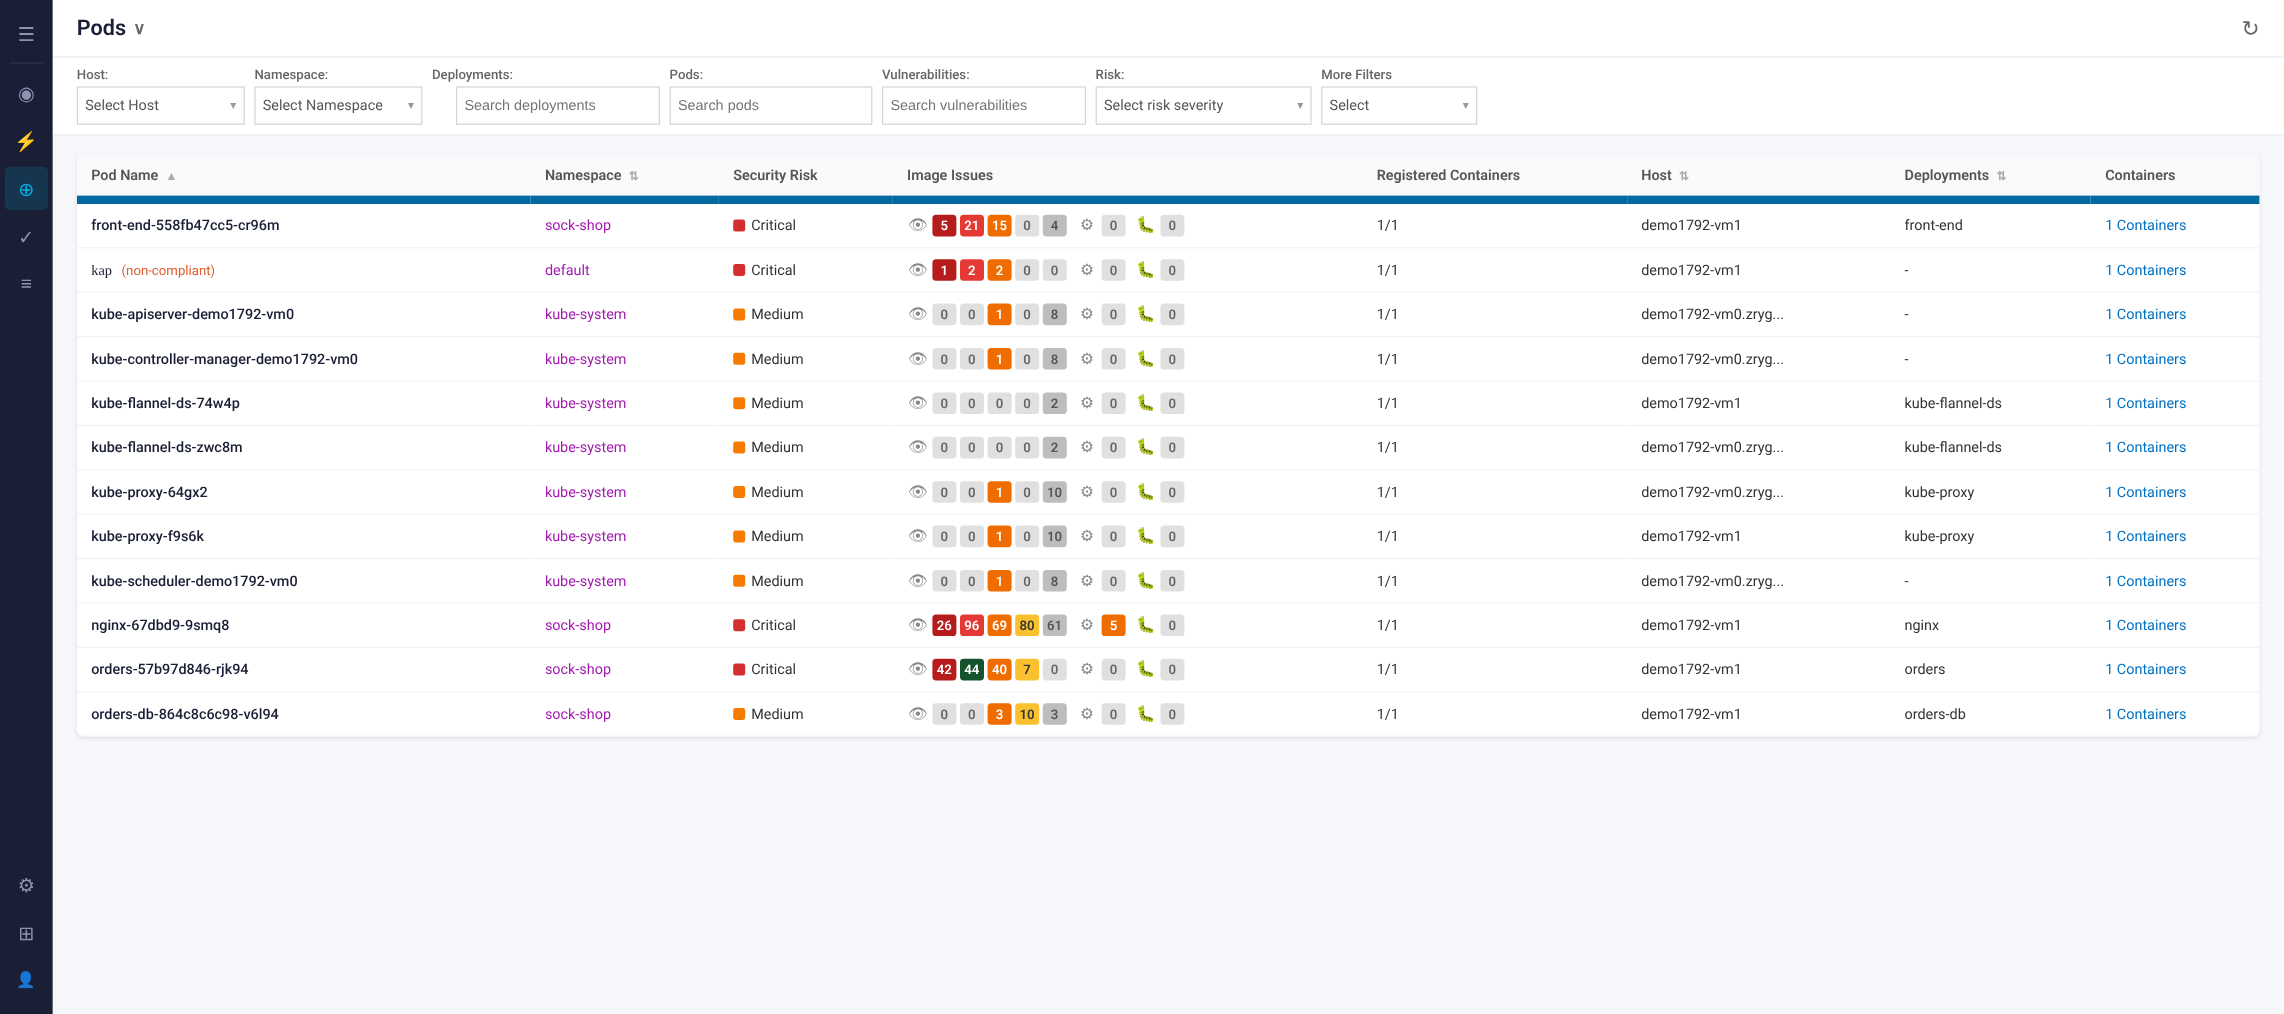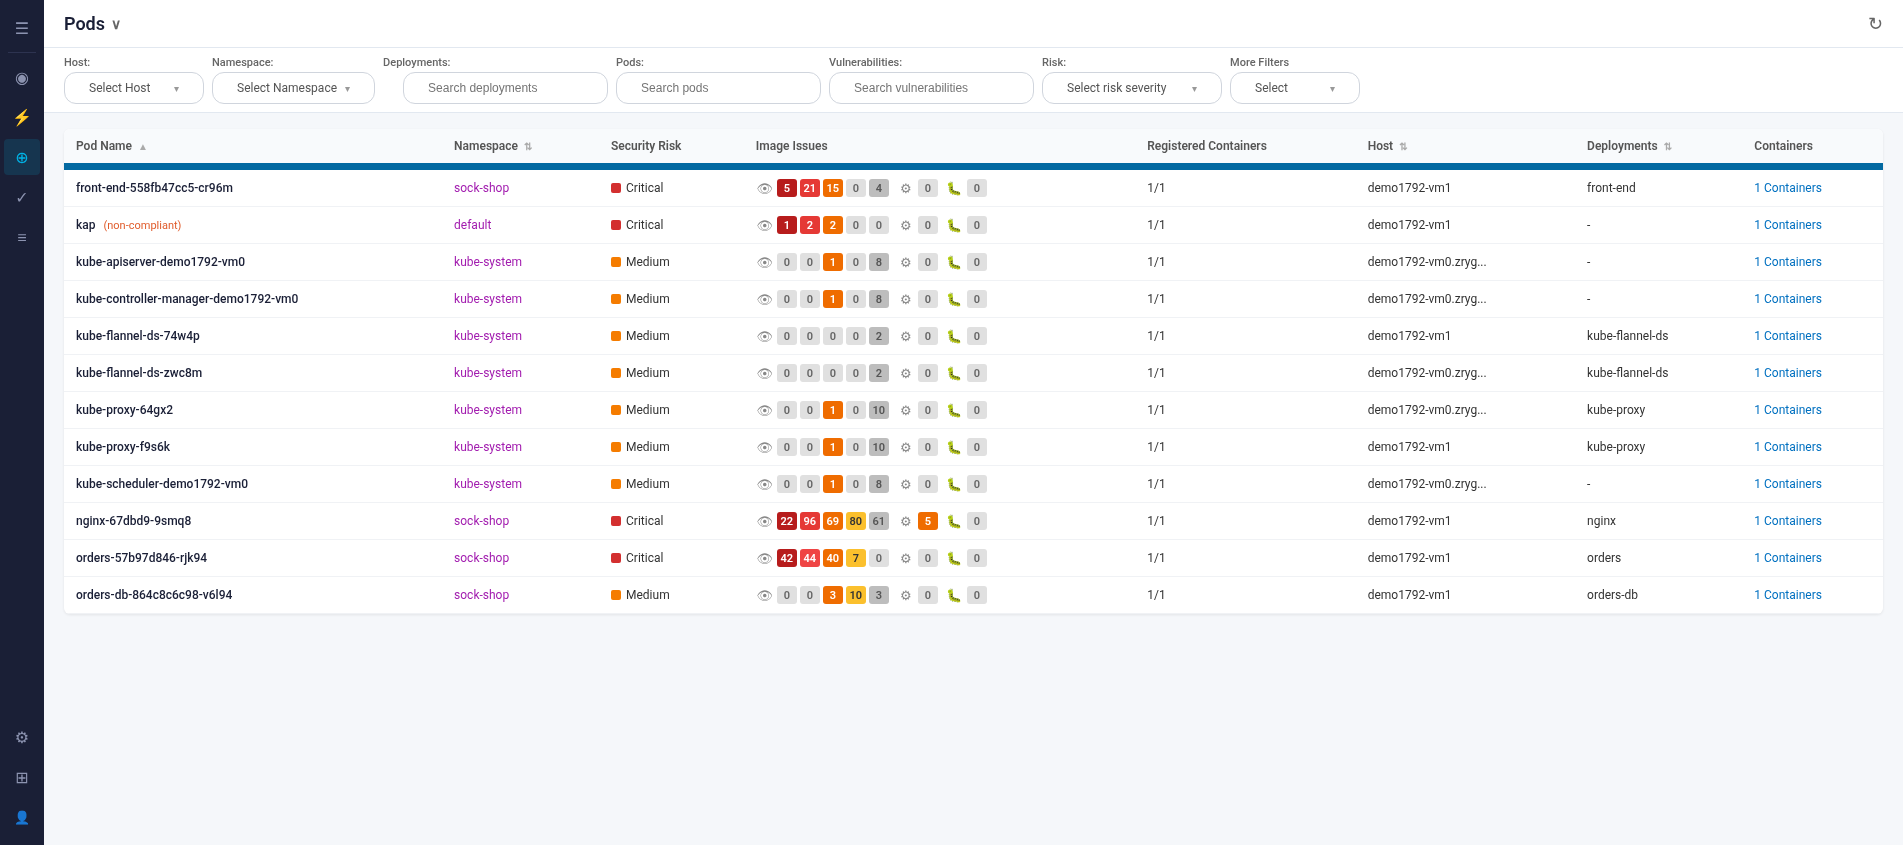--- a/index.html
+++ b/index.html
@@ -78,22 +78,22 @@
       gap: 3px;
     }
     .filter-label {
       font-size: 11px;
       color: #666;
       font-weight: 500;
     }
     .filter-select, .filter-input {
       height: 32px;
       border: 1px solid #d0d5dd;
-      border-radius: 12px;
-      padding: 0 24px;
+      border-radius: 0;
+      padding: 0 6px;
       font-size: 12px;
       color: #555;
       background: #fff;
       display: flex;
       align-items: center;
       cursor: pointer;
       white-space: nowrap;
     }
     .filter-select { min-width: 140px; justify-content: space-between; gap: 8px; }
     .filter-input { min-width: 150px; }
@@ -324,21 +324,21 @@
                 <span class="img-icon" title="Secrets" style="margin-left:5px; font-size:13px;">🐛</span>
                 <span class="issue-count" style="background:#e0e0e0;color:#666;">0</span>
               </div>
             </td>
             <td><span class="registered">1/1</span></td>
             <td><span class="host-text">demo1792-vm1</span></td>
             <td><span class="deployment-text">front-end</span></td>
             <td><span class="containers-link">1 Containers</span></td>
           </tr>
           <tr>
-            <td><span class="pod-name" style="cursor:pointer;">kap</span><span class="non-compliant">(non-compliant)</span></td>
+            <td><span class="pod-name" style="cursor:pointer;font-family:Liberation Serif, serif;">kap</span><span class="non-compliant">(non-compliant)</span></td>
             <td><span class="namespace">default</span></td>
             <td>
               <div class="risk-badge">
                 <span class="risk-dot critical"></span>
                 <span>Critical</span>
               </div>
             </td>
             <td>
               <div class="image-issues">
                 <span class="img-icon" title="Vulnerabilities" style="font-size:13px;">👁</span>
@@ -559,21 +559,21 @@
             <td><span class="namespace">sock-shop</span></td>
             <td>
               <div class="risk-badge">
                 <span class="risk-dot critical"></span>
                 <span>Critical</span>
               </div>
             </td>
             <td>
               <div class="image-issues">
                 <span class="img-icon" title="Vulnerabilities" style="font-size:13px;">👁</span>
-                <span class="issue-count" style="background:#b71c1c;color:#fff;">22</span>
+                <span class="issue-count" style="background:#b71c1c;color:#fff;">26</span>
                 <span class="issue-count" style="background:#e53935;color:#fff;">96</span>
                 <span class="issue-count" style="background:#ef6c00;color:#fff;">69</span>
                 <span class="issue-count" style="background:#fbc02d;color:#333;">80</span>
                 <span class="issue-count" style="background:#bdbdbd;color:#555;">61</span>
                 <span class="img-icon" title="Config Issues" style="margin-left:5px; font-size:13px;">⚙</span>
                 <span class="issue-count" style="background:#ef6c00;color:#fff;">5</span>
                 <span class="img-icon" title="Secrets" style="margin-left:5px; font-size:13px;">🐛</span>
                 <span class="issue-count" style="background:#e0e0e0;color:#666;">0</span>
               </div>
             </td>
@@ -588,21 +588,21 @@
             <td>
               <div class="risk-badge">
                 <span class="risk-dot critical"></span>
                 <span>Critical</span>
               </div>
             </td>
             <td>
               <div class="image-issues">
                 <span class="img-icon" title="Vulnerabilities" style="font-size:13px;">👁</span>
                 <span class="issue-count" style="background:#b71c1c;color:#fff;">42</span>
-                <span class="issue-count" style="background:#ef4444;color:#fff;">44</span>
+                <span class="issue-count" style="background:#14532d;color:#fff;">44</span>
                 <span class="issue-count" style="background:#ef6c00;color:#fff;">40</span>
                 <span class="issue-count" style="background:#fbc02d;color:#333;">7</span>
                 <span class="issue-count" style="background:#e0e0e0;color:#666;">0</span>
                 <span class="img-icon" title="Config Issues" style="margin-left:5px; font-size:13px;">⚙</span>
                 <span class="issue-count" style="background:#e0e0e0;color:#666;">0</span>
                 <span class="img-icon" title="Secrets" style="margin-left:5px; font-size:13px;">🐛</span>
                 <span class="issue-count" style="background:#e0e0e0;color:#666;">0</span>
               </div>
             </td>
             <td><span class="registered">1/1</span></td>

